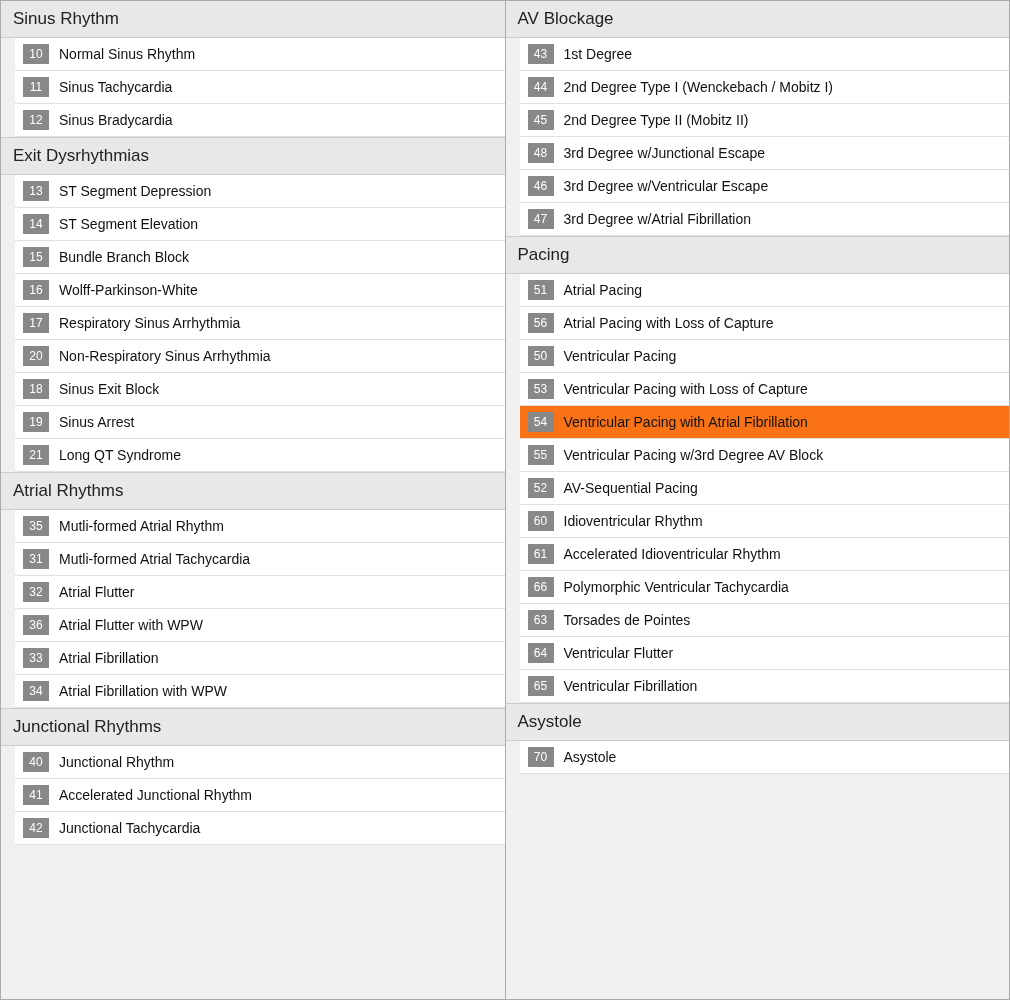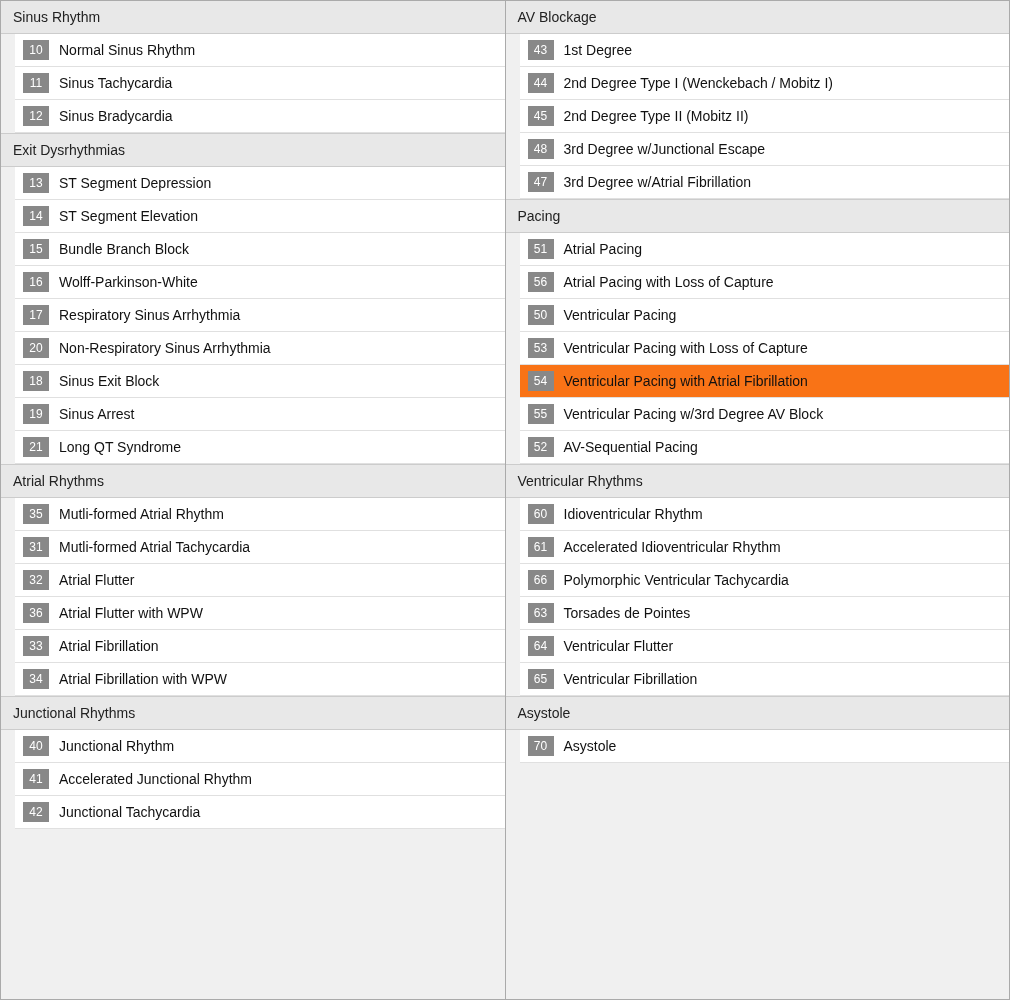--- a/index.html
+++ b/index.html
@@ -61,21 +61,21 @@
       background: #e0e0e0;
       border: 1px solid #999;
       height: 16px;
       display: block;
     }
 
     .section-header {
       background: #e8e8e8;
       padding: 8px 12px;
       font-weight: normal;
-      font-size: 14px;
+      font-size: 17px;
       color: #222;
       border-bottom: 1px solid #ccc;
       border-top: 1px solid #ccc;
     }
 
     .section-header:first-child {
       border-top: none;
     }
 
     .list-item {
@@ -222,20 +222,24 @@
         </div>
         <div class="list-item">
           <span class="item-number">45</span>
           <span class="item-label">2nd Degree Type II (Mobitz II)</span>
         </div>
         <div class="list-item">
           <span class="item-number">48</span>
           <span class="item-label">3rd Degree w/Junctional Escape</span>
         </div>
         <div class="list-item">
+          <span class="item-number">46</span>
+          <span class="item-label">3rd Degree w/Ventricular Escape</span>
+        </div>
+        <div class="list-item">
           <span class="item-number">47</span>
           <span class="item-label">3rd Degree w/Atrial Fibrillation</span>
         </div>
         <div class="section-header">Pacing</div>
         <div class="list-item">
           <span class="item-number">51</span>
           <span class="item-label">Atrial Pacing</span>
         </div>
         <div class="list-item">
           <span class="item-number">56</span>
@@ -254,21 +258,20 @@
           <span class="item-label">Ventricular Pacing with Atrial Fibrillation</span>
         </div>
         <div class="list-item">
           <span class="item-number">55</span>
           <span class="item-label">Ventricular Pacing w/3rd Degree AV Block</span>
         </div>
         <div class="list-item">
           <span class="item-number">52</span>
           <span class="item-label">AV-Sequential Pacing</span>
         </div>
-        <div class="section-header">Ventricular Rhythms</div>
         <div class="list-item">
           <span class="item-number">60</span>
           <span class="item-label">Idioventricular Rhythm</span>
         </div>
         <div class="list-item">
           <span class="item-number">61</span>
           <span class="item-label">Accelerated Idioventricular Rhythm</span>
         </div>
         <div class="list-item">
           <span class="item-number">66</span>

